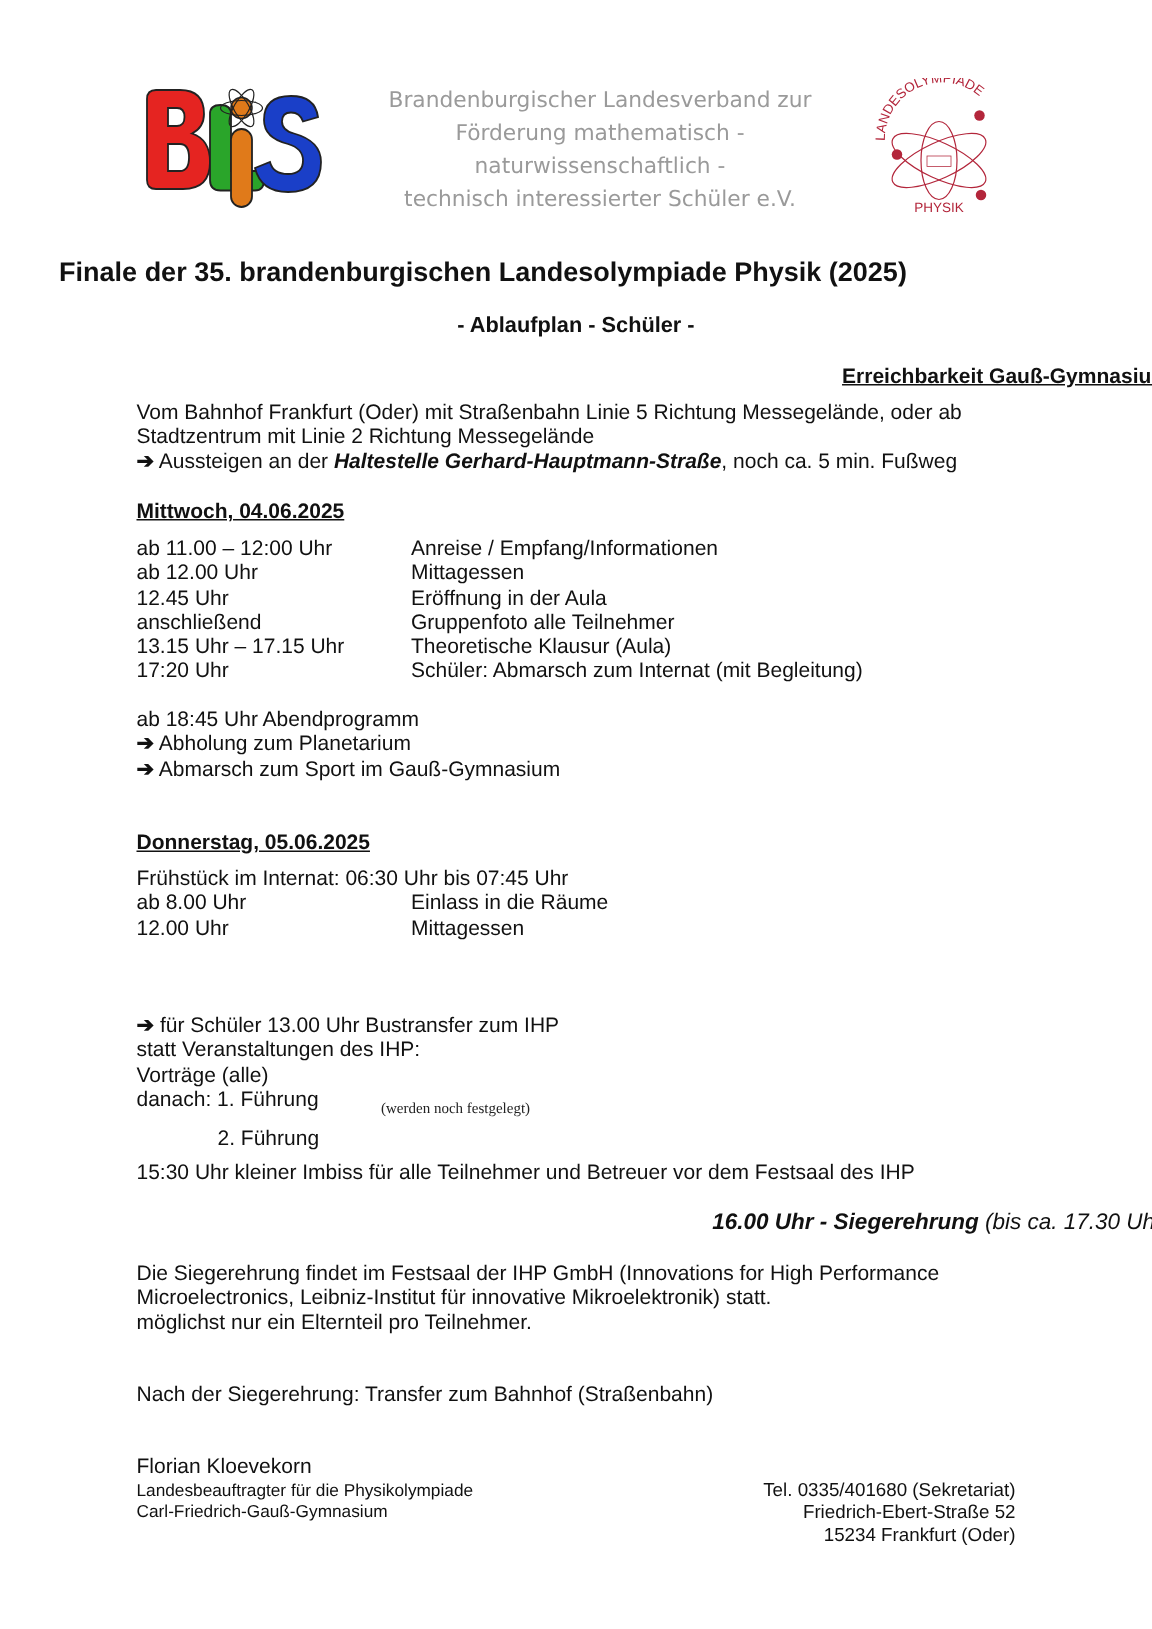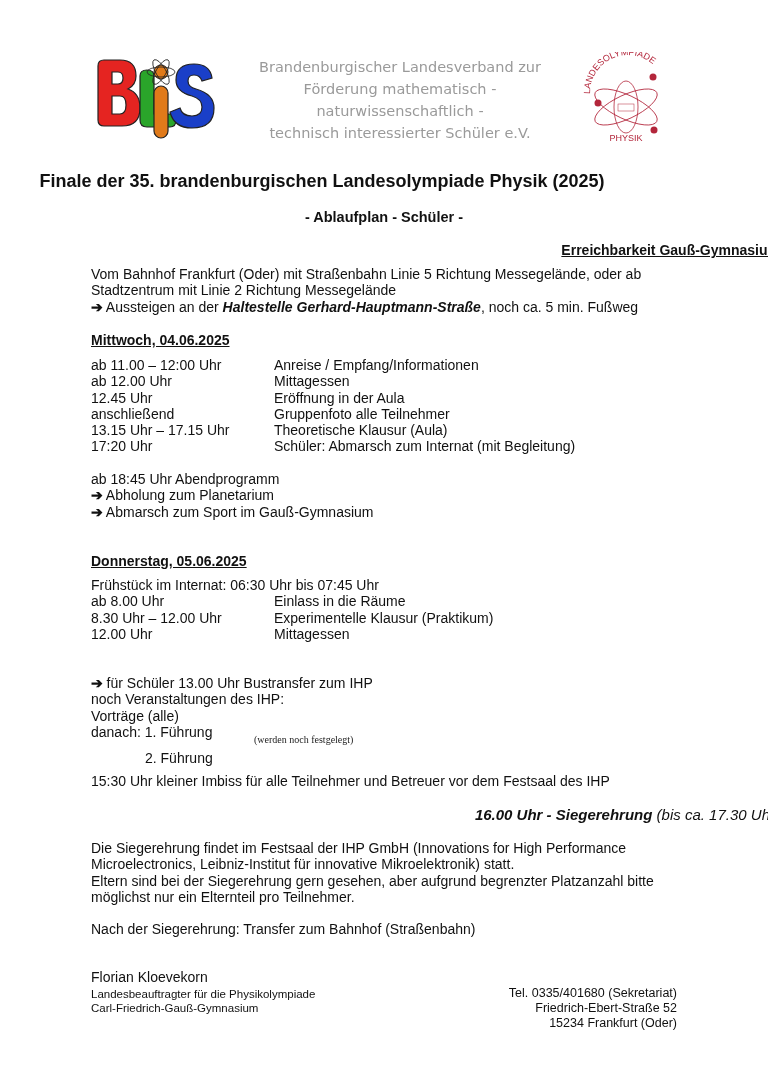--- a/index.html
+++ b/index.html
@@ -103,46 +103,41 @@
 </div>
 
 <div class="abs t u" style="left:91px;top:553px;">Donnerstag, 05.06.2025</div>
 <div class="abs t" style="left:91px;top:577px;">
   <div>Frühstück im Internat: 06:30 Uhr bis 07:45 Uhr</div>
   <div class="row">
       <span class="c1">ab 8.00 Uhr</span>
       <span>Einlass in die Räume</span>
     </div>
   <div class="row">
-      <span class="c1">8.30 Uhr – 12.00 Uhr</span>
-      <span>Experimentelle Klausur (Praktikum)</span>
-    </div>
-  <div class="row">
       <span class="c1">12.00 Uhr</span>
       <span>Mittagessen</span>
     </div>
 </div>
 <div class="abs t" style="left:91px;top:675px;">
   <div><span class="arrow">➔</span><span> für Schüler 13.00 Uhr Bustransfer zum IHP</span></div>
-  <div>noch Veranstaltungen des IHP:</div>
+  <div>statt Veranstaltungen des IHP:</div>
   <div>Vorträge (alle)</div>
   <div>danach: 1. Führung</div>
   <div style="padding-left:54px;margin-top:10px;">2. Führung</div>
 </div>
 <div class="abs serif-note" style="left:254px;top:734px;">(werden noch festgelegt)</div>
 
 <div class="abs t" style="left:91px;top:773px;">15:30 Uhr kleiner Imbiss für alle Teilnehmer und Betreuer vor dem Festsaal des IHP</div>
 
 <div class="abs center" style="top:806px;font-size:15px;line-height:18px;">
   <b><i>16.00 Uhr - Siegerehrung</i></b><i> (bis ca. 17.30 Uhr)</i>
 </div>
 <div class="abs t" style="left:91px;top:840px;">
   <div>Die Siegerehrung findet im Festsaal der IHP GmbH (Innovations for High Performance</div>
   <div>Microelectronics, Leibniz-Institut für innovative Mikroelektronik) statt.</div>
-  <div>Eltern sind bei der Siegerehrung gern gesehen, aber aufgrund begrenzter Platzanzahl bitte</div>
   <div>möglichst nur ein Elternteil pro Teilnehmer.</div>
 </div>
 <div class="abs t" style="left:91px;top:921px;">Nach der Siegerehrung: Transfer zum Bahnhof (Straßenbahn)</div>
 
 <div class="abs" style="left:91px;top:969px;">
   <div class="t">Florian Kloevekorn</div>
   <div class="small" style="margin-top:2px;">Landesbeauftragter für die Physikolympiade</div>
   <div class="small">Carl-Friedrich-Gauß-Gymnasium</div>
 </div>
 <div class="abs" style="right:91px;top:986px;text-align:right;font-size:12.5px;line-height:15px;">

